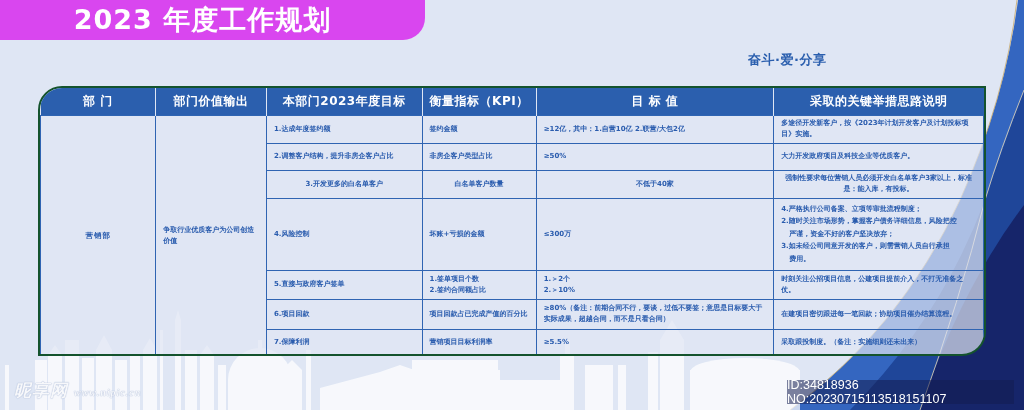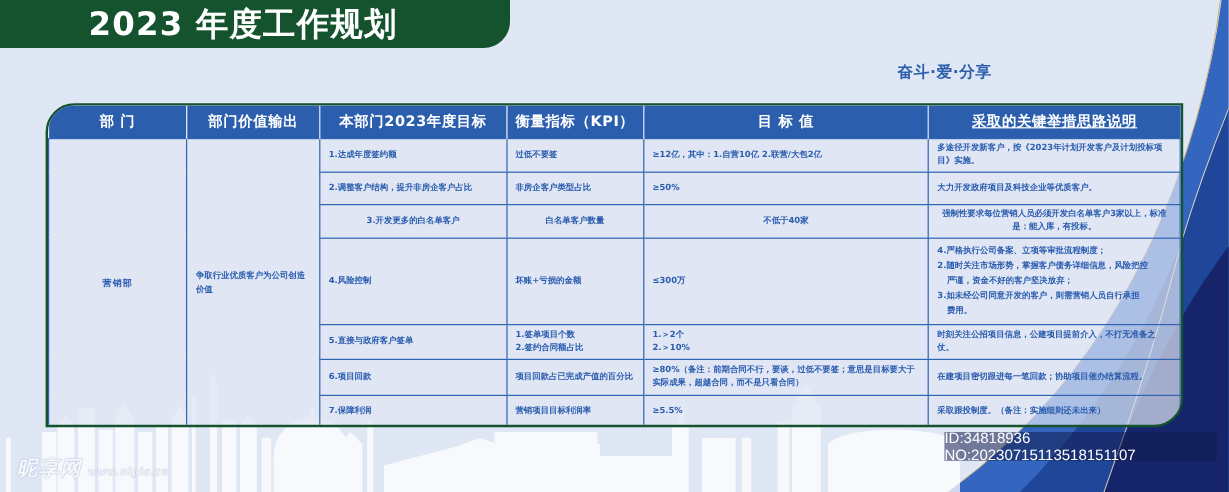--- a/index.html
+++ b/index.html
@@ -5,21 +5,21 @@
   * { box-sizing: border-box; margin: 0; padding: 0; }
   html, body { width: 1024px; height: 410px; overflow: hidden; }
   body {
     position: relative;
     background: #dfe6f4;
     font-family: "DejaVu Sans", "Liberation Sans", sans-serif;
     color: #2a5cae;
   }
   .title-bar {
     position: absolute; left: 0; top: 0; width: 425px; height: 40px;
-    background: #14532d;
+    background: #d946ef;
     border-bottom-right-radius: 22px;
     display: flex; align-items: center; justify-content: center;
   }
   .title-bar span {
     color: #fff; font-weight: bold; font-size: 27px; letter-spacing: 1px;
     margin-right: 20px;
   }
   .slogan {
     position: absolute; left: 748px; top: 51px;
     font-size: 13px; font-weight: bold; color: #2b5fae; letter-spacing: 0.5px;
@@ -27,41 +27,41 @@
   .skyline { position: absolute; left: 0; bottom: 0; width: 1024px; height: 100px; }
   .corner-deco { position: absolute; right: 0; top: 0; width: 1024px; height: 410px; pointer-events: none; }
   .watermark-left {
     position: absolute; left: 14px; top: 379px;
     font-size: 17px; font-style: italic; color: rgba(255,255,255,0.9);
     font-weight: bold; letter-spacing: 1px;
     text-shadow: 0 0 1px #aab8d6, 0 0 1px #aab8d6;
   }
   .watermark-left .url { font-size: 10px; margin-left: 6px; font-family: Liberation Serif, serif; }
   .id-badge {
-    position: absolute; left: 787px; top: 360px; width: 227px; height: 24px;
+    position: absolute; left: 787px; top: 380px; width: 227px; height: 24px;
     background: rgba(20, 30, 80, 0.55);
     color: #fff; font-size: 12.5px; font-family: "Liberation Sans", sans-serif;
     display: flex; align-items: center; justify-content: center;
   }
 
   .table-wrap {
     position: absolute; left: 38px; top: 86px; width: 948px; height: 270px;
     border: 2px solid #14532d;
     border-top-left-radius: 24px;
     border-bottom-right-radius: 24px;
     overflow: hidden;
     background: rgba(223,230,244,0.7);
   }
   table { border-collapse: collapse; width: 100%; height: 100%; table-layout: fixed; }
   th {
     background: #2b5fae; color: #fff; font-size: 12px; font-weight: bold;
     height: 27px; border-right: 1.5px solid #dfe6f4;
     letter-spacing: 0.5px;
   }
-  th:last-child { border-right: none; text-decoration: underline; }
+  th:last-child { border-right: none; }
   td {
     border: 1.5px solid #2f64b2;
     font-size: 7px; line-height: 11px; color: #2a5cae; font-weight: bold;
     padding: 0 7px; vertical-align: middle;
   }
   td.center { text-align: center; font-size: 7.5px; letter-spacing: 1px; }
   .r1 { height: 28px; } .r2 { height: 27px; } .r3 { height: 28px; text-align: center; }
   .r4 { height: 72px; } .r5 { height: 29px; } .r6 { height: 30px; } .r7 { height: 27px; }
   .multi div { line-height: 12.5px; }
   .multi .indent { padding-left: 8px; }
@@ -137,21 +137,21 @@
         <th>衡量指标（KPI）</th>
         <th>目 标 值</th>
         <th>采取的关键举措思路说明</th>
       </tr>
     </thead>
     <tbody>
       <tr class="r1">
         <td rowspan="7" class="center">营销部</td>
         <td rowspan="7">争取行业优质客户为公司创造价值</td>
         <td>1.达成年度签约额</td>
-        <td>过低不要签</td>
+        <td>签约金额</td>
         <td>≥12亿，其中：1.自营10亿 2.联营/大包2亿</td>
         <td>多途径开发新客户，按《2023年计划开发客户及计划投标项目》实施。</td>
       </tr>
       <tr class="r2">
         <td>2.调整客户结构，提升非房企客户占比</td>
         <td>非房企客户类型占比</td>
         <td>≥50%</td>
         <td>大力开发政府项目及科技企业等优质客户。</td>
       </tr>
       <tr class="r3">

